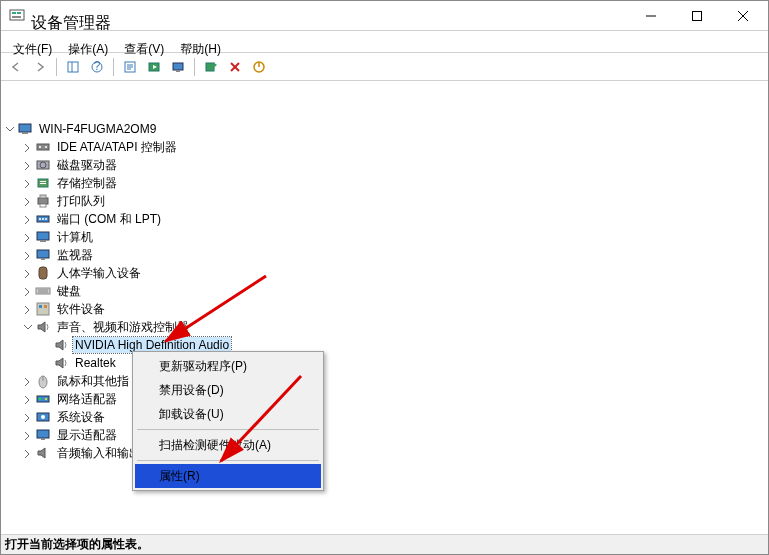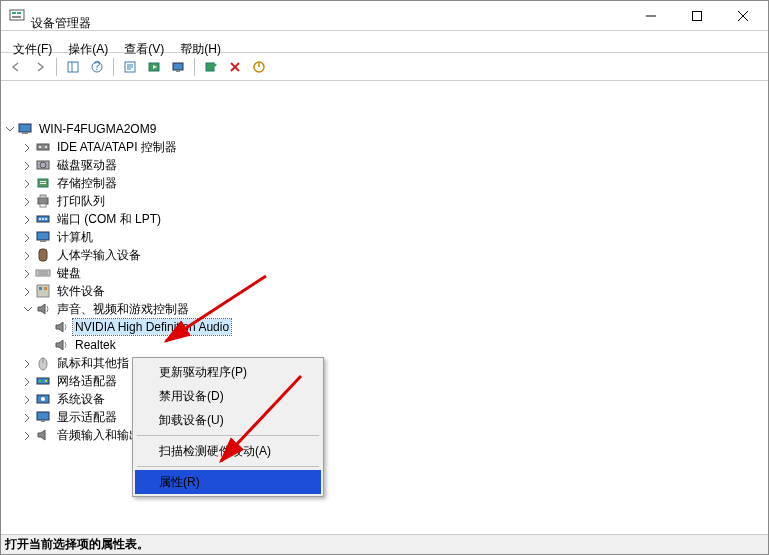--- a/index.html
+++ b/index.html
@@ -1,20 +1,20 @@
 <!DOCTYPE html>
 <html><head>
 <meta charset="utf-8">
 <style>
 * { margin: 0; padding: 0; box-sizing: border-box; font-family: "Microsoft YaHei", "Segoe UI", sans-serif; font-size: 12px; }
 body { background: #fff; width: 769px; height: 555px; overflow: hidden; position: relative; border: 1px solid #888; }
 
 .titlebar { display: flex; align-items: center; height: 30px; padding: 0 2px; border-bottom: 1px solid #d0d0d0; }
 .titlebar .app-icon { width: 16px; height: 16px; margin: 0 6px; display: flex; align-items: center; justify-content: center; }
-.titlebar .title { flex: 1; font-size: 12px; margin-top: 16px; }
+.titlebar .title { flex: 1; font-size: 16px; margin-top: 16px; }
 .titlebar .win-btns { display: flex; }
 .titlebar .win-btn { width: 46px; height: 30px; display: flex; align-items: center; justify-content: center; }
 
 .menubar { display: flex; height: 22px; align-items: center; padding: 0 4px; border-bottom: 1px solid #d0d0d0; }
 .menubar .menu-item { padding: 2px 8px; margin-top: 16px; }
 
 .toolbar { display: flex; height: 28px; align-items: center; padding: 0 4px; border-bottom: 1px solid #d0d0d0; gap: 2px; }
 .toolbar .tool-btn { width: 22px; height: 22px; display: flex; align-items: center; justify-content: center; border: 1px solid transparent; }
 .toolbar .sep { width: 1px; height: 18px; background: #c0c0c0; margin: 0 3px; }
 
@@ -255,20 +255,35 @@
       </div>
       <div class="tree-row">
         <span class="indent"></span>
         <span class="exp">
           <svg width="9" height="9">
             <path d="M2 1 L6 5 L2 9" fill="none" stroke="#666"></path>
           </svg>
         </span>
         <span class="node-icon">
           <svg width="16" height="16">
+            <rect x="2" y="3" width="12" height="8" fill="#48c" stroke="#235"></rect>
+            <rect x="6" y="11" width="4" height="2" fill="#888"></rect>
+          </svg>
+        </span>
+        <span class="label">监视器</span>
+      </div>
+      <div class="tree-row">
+        <span class="indent"></span>
+        <span class="exp">
+          <svg width="9" height="9">
+            <path d="M2 1 L6 5 L2 9" fill="none" stroke="#666"></path>
+          </svg>
+        </span>
+        <span class="node-icon">
+          <svg width="16" height="16">
             <rect x="4" y="2" width="8" height="12" rx="3" fill="#8b6b4a" stroke="#543"></rect>
           </svg>
         </span>
         <span class="label">人体学输入设备</span>
       </div>
       <div class="tree-row">
         <span class="indent"></span>
         <span class="exp">
           <svg width="9" height="9">
             <path d="M2 1 L6 5 L2 9" fill="none" stroke="#666"></path>
@@ -409,21 +424,21 @@
         <span class="node-icon">
           <svg width="16" height="16">
             <path d="M3 6 L6 6 L10 3 L10 13 L6 10 L3 10 Z" fill="#888" stroke="#555"></path>
           </svg>
         </span>
         <span class="label">音频输入和输出</span>
       </div>
     </div>
 </div>
 
-<div class="context-menu" style="left:131px; top:350px;margin-top:6px;">
+<div class="context-menu" style="left:131px; top:350px;">
   <div class="cm-item">更新驱动程序(P)</div>
   <div class="cm-item">禁用设备(D)</div>
   <div class="cm-item">卸载设备(U)</div>
   <div class="cm-sep"></div>
   <div class="cm-item">扫描检测硬件改动(A)</div>
   <div class="cm-sep"></div>
   <div class="cm-item highlighted">属性(R)</div>
 </div>
 
 <svg class="arrow" style="left:155px; top:270px;" width="120" height="80">

